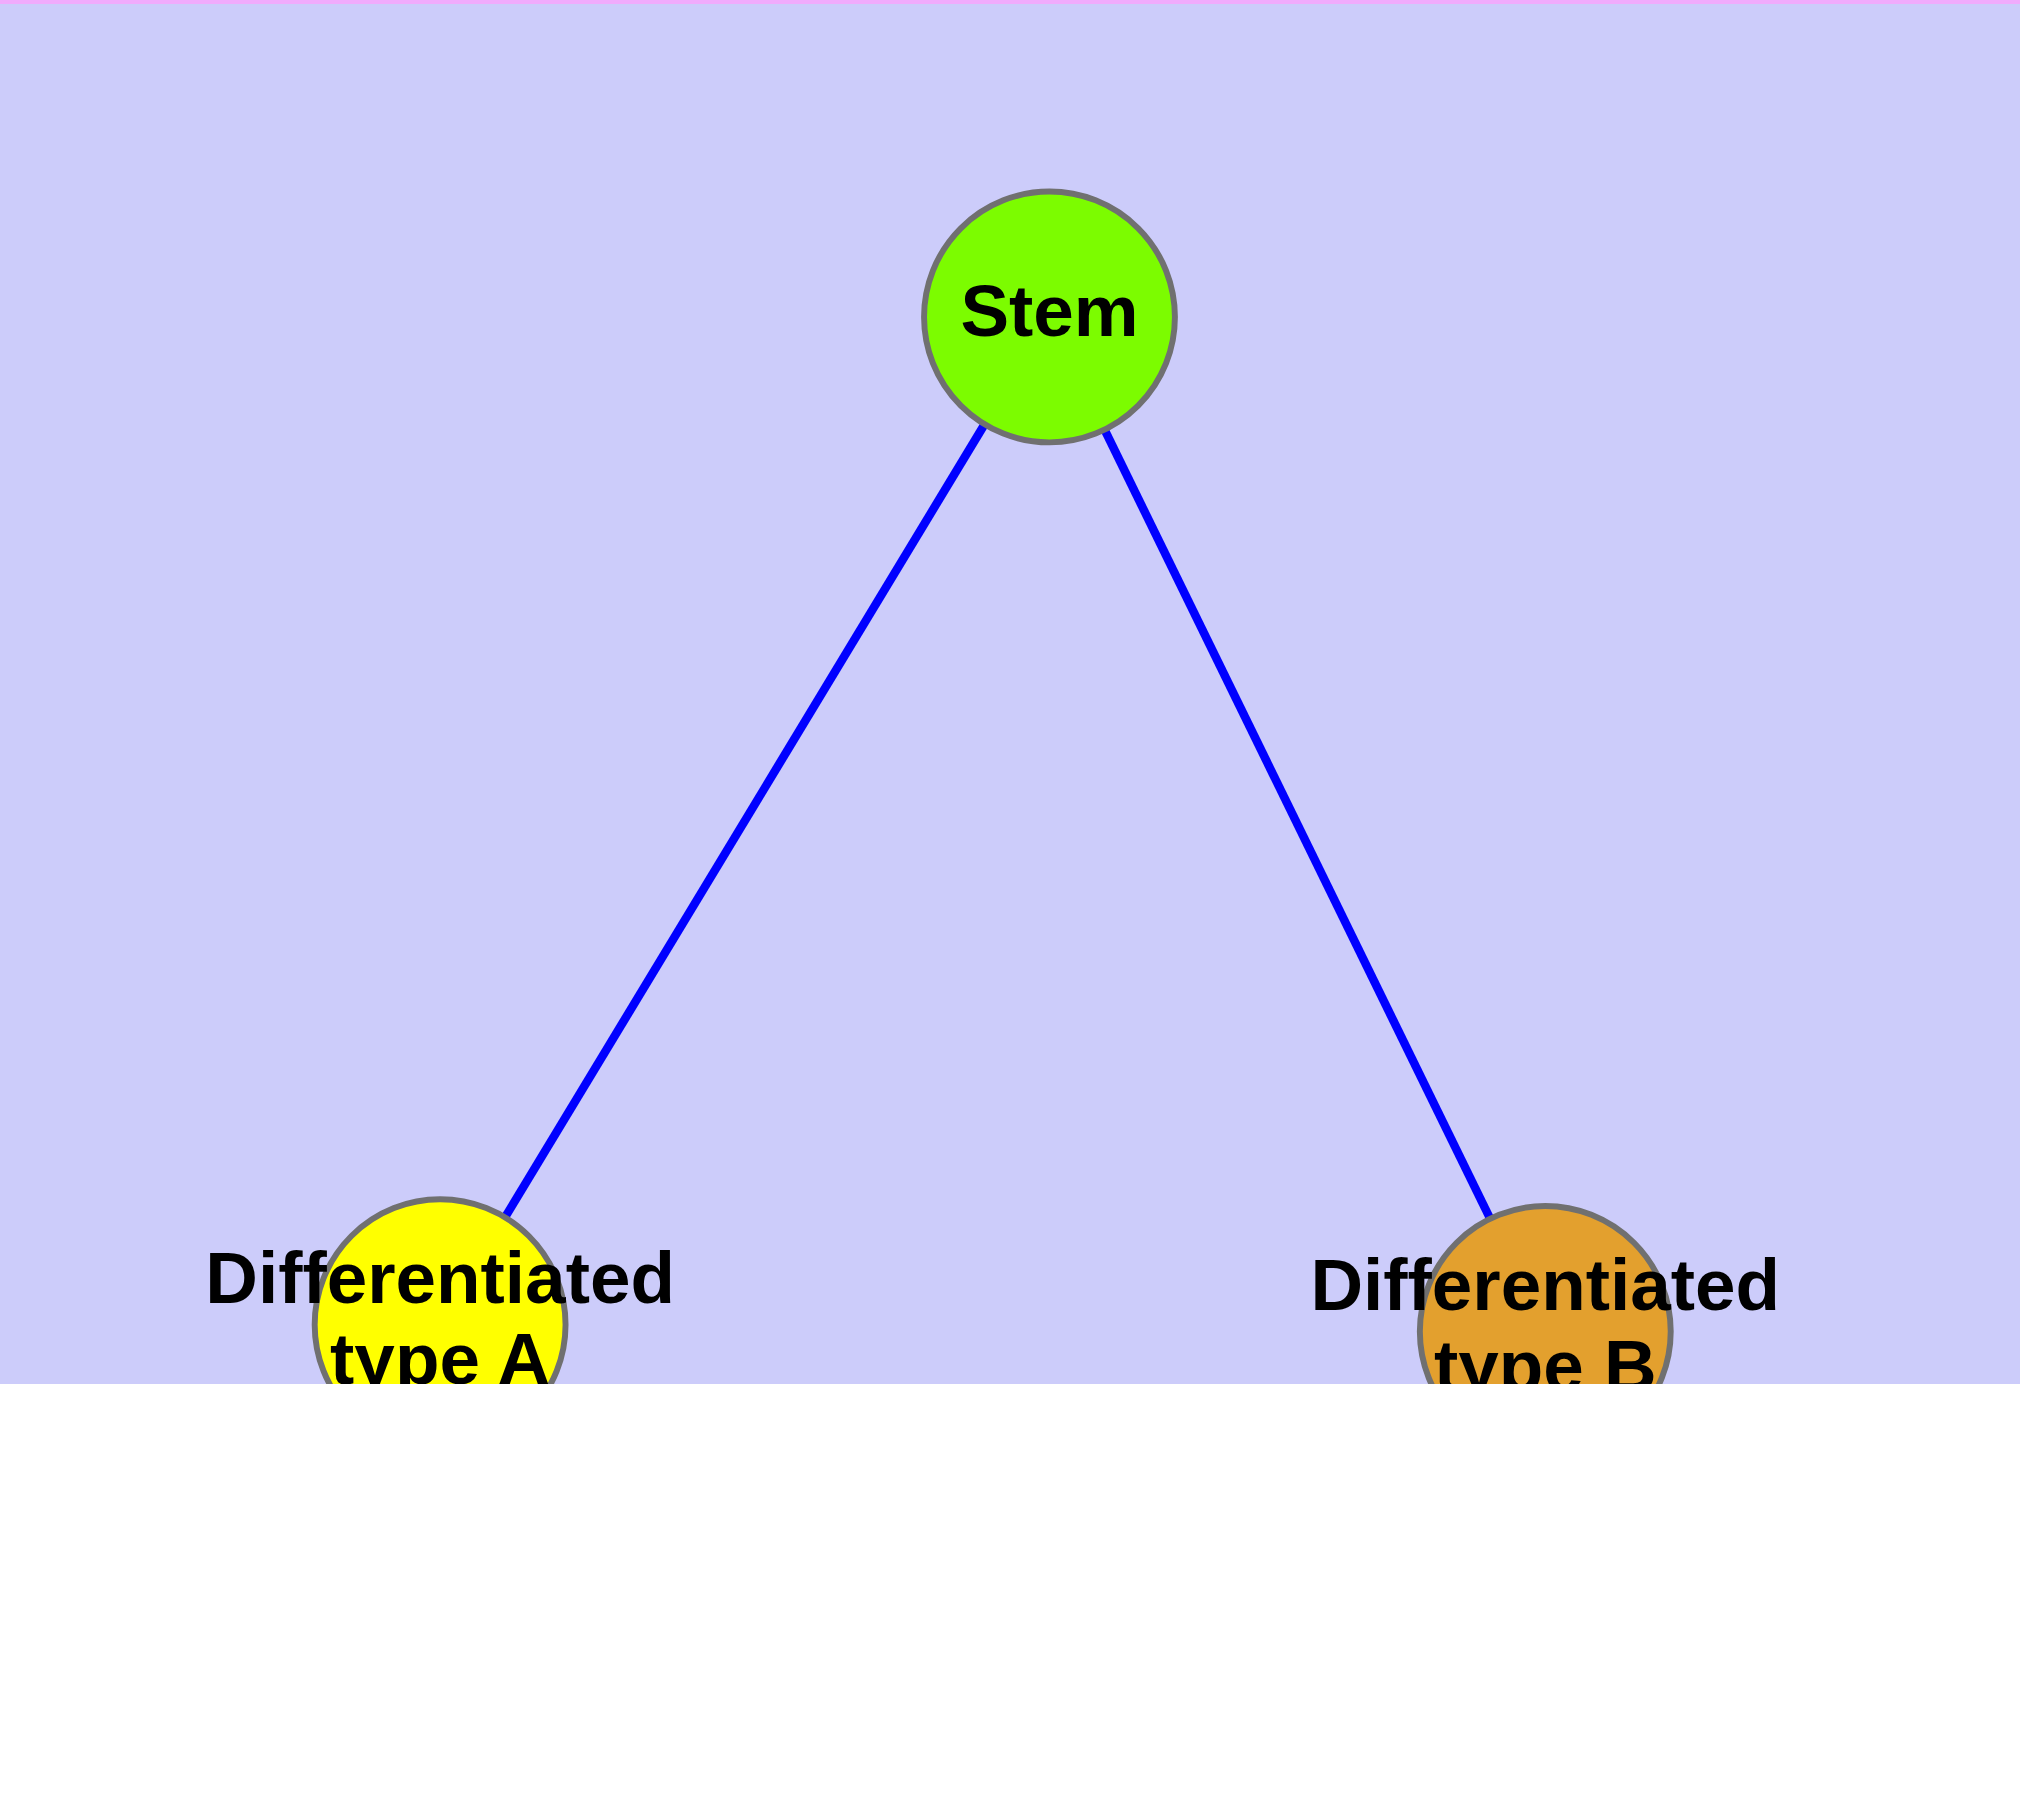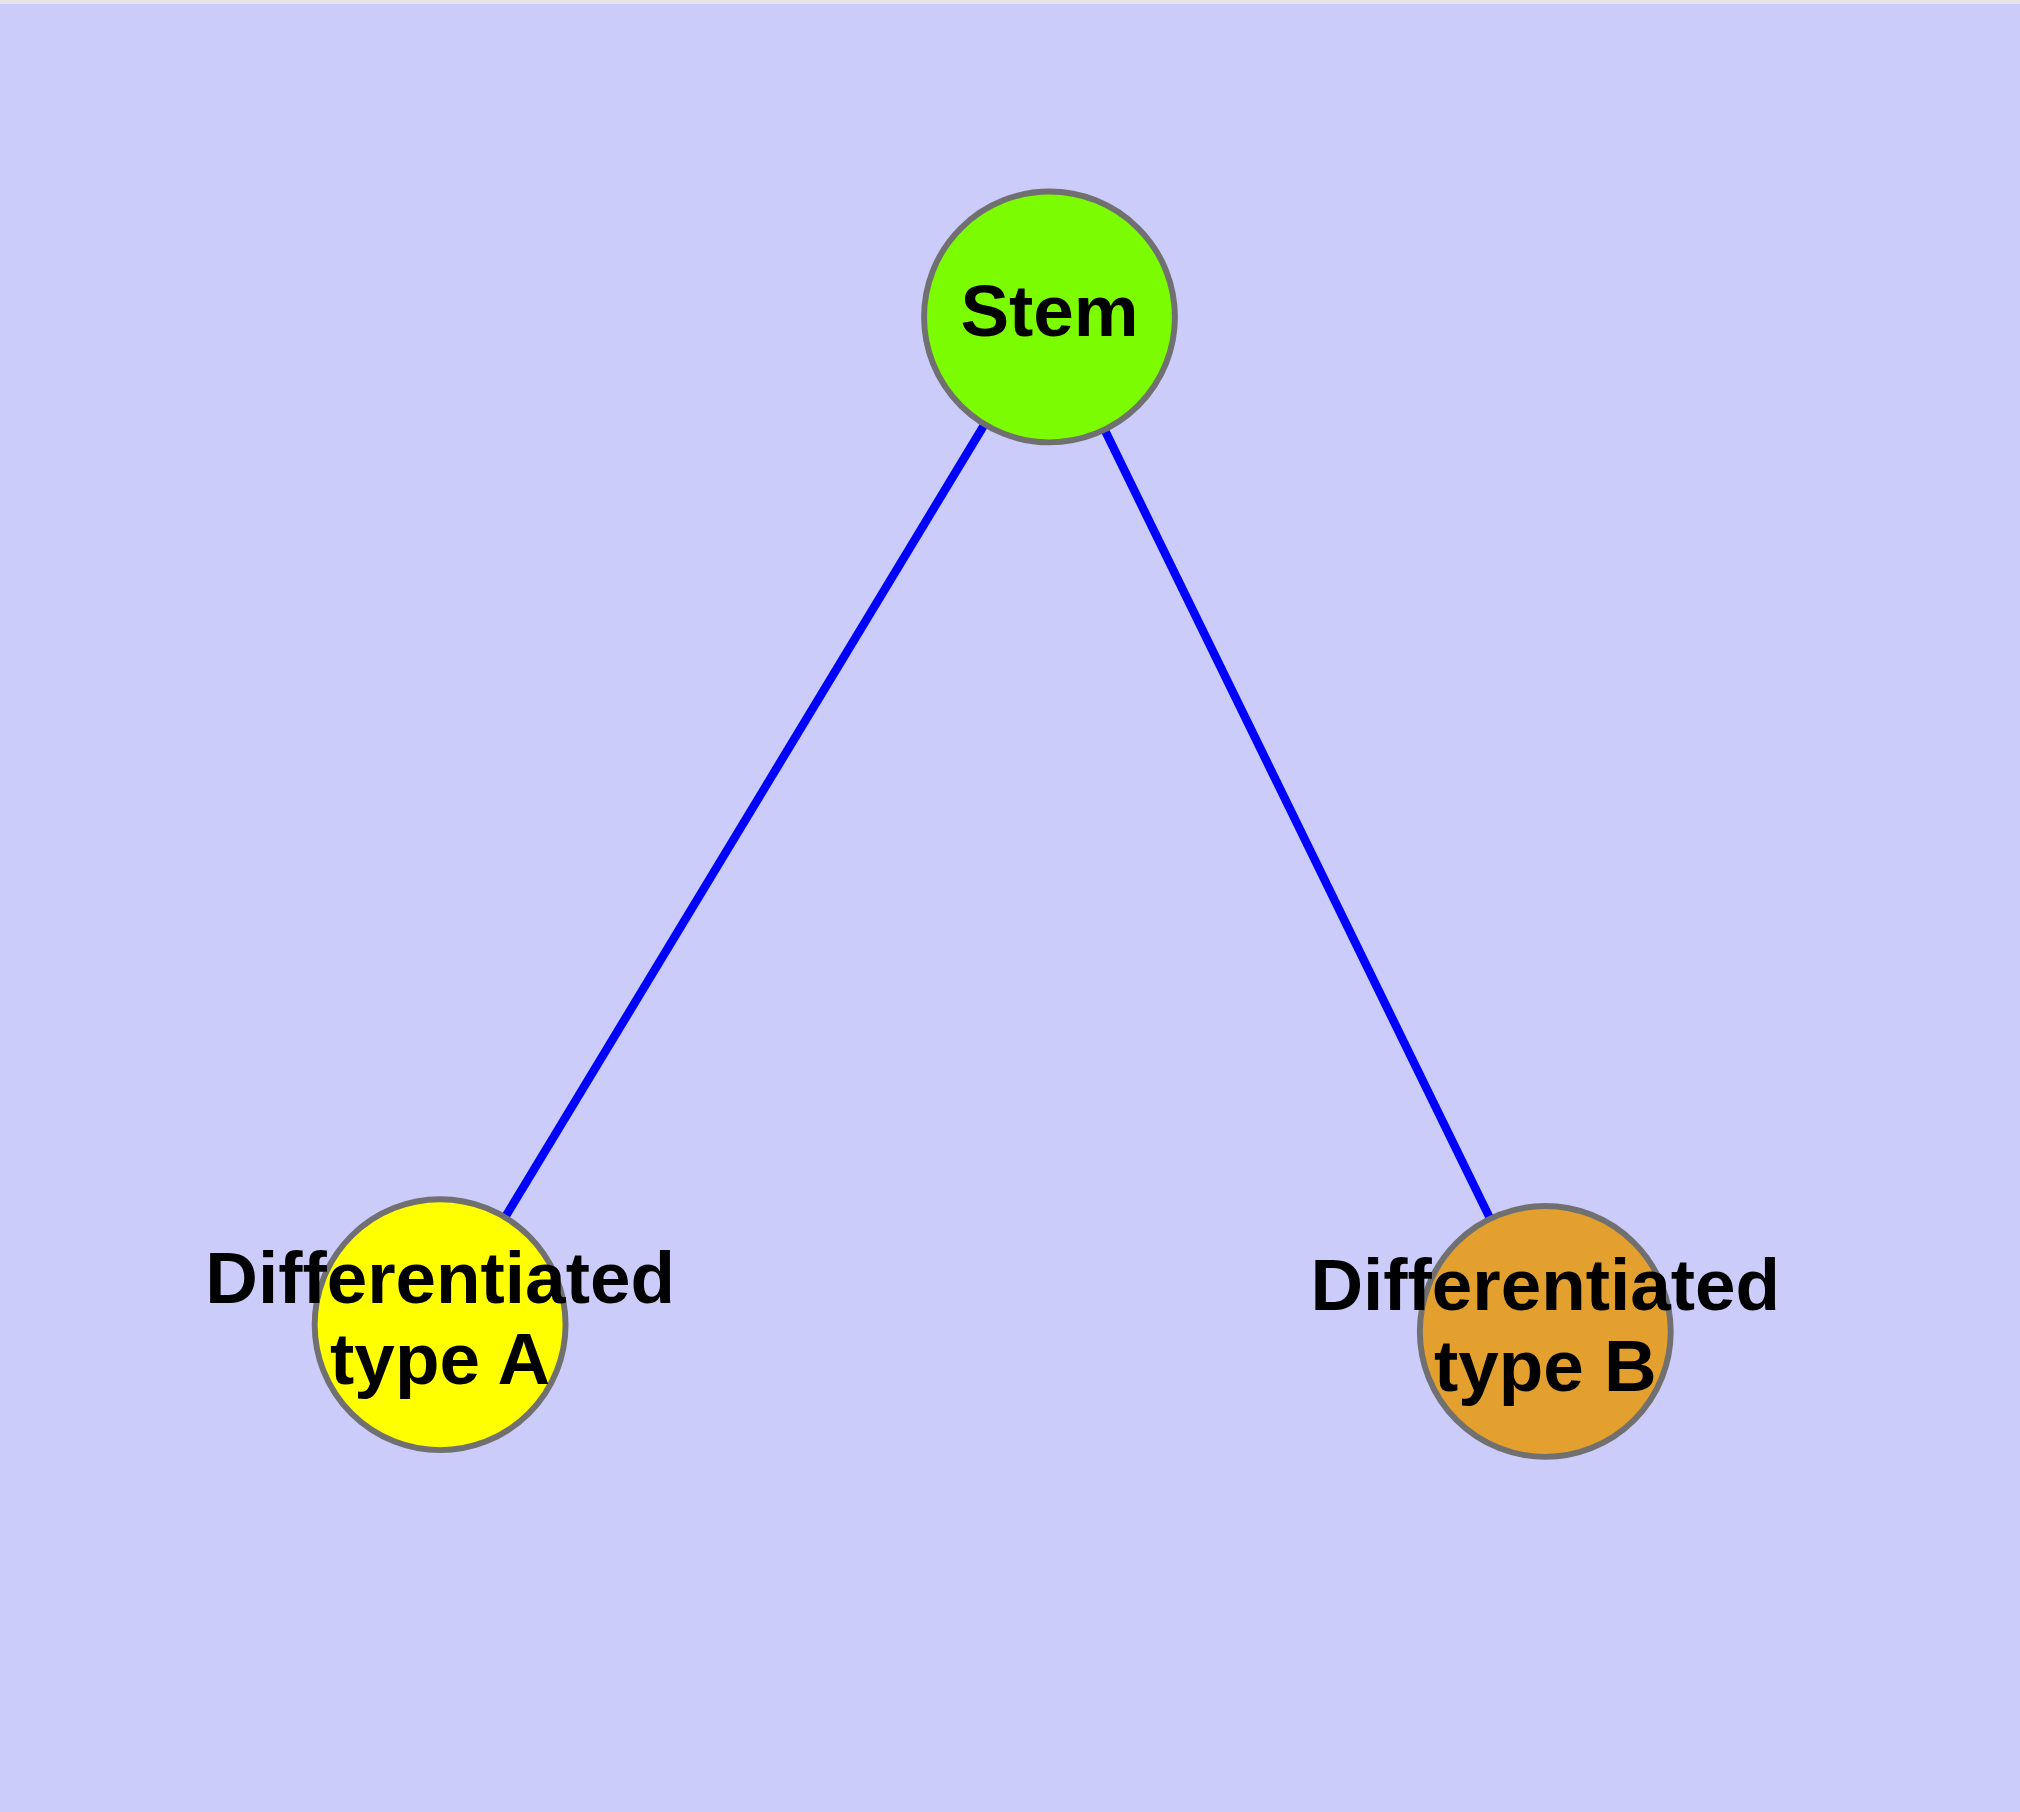--- a/index.html
+++ b/index.html
@@ -44,21 +44,21 @@
     font-weight: bold;
     fill: #000000;
     text-anchor: middle;
     dominant-baseline: middle;
     paint-order: normal;
   }
 </style>
 </head>
 <body>
 
-<div id="canvas" style="width: 2021px; height: 1812px; background: #e5e5e5;">
+<div id="canvas" style="width: 2021px; height: 1384px; background: #f0abfc;">
 
   <div id="plot-background" style="background: rgb(204, 204, 250); width: 2021px; height: 1808px;"></div>
 
   <svg id="graph-svg" viewBox="0 0 2384 2138" xmlns="http://www.w3.org/2000/svg">
 
     <g id="edges-layer">
         <line class="edge-line" x1="1160.8990401045198" y1="501.50075287305395" x2="596.1009598954801" y2="1435.499247126946" stroke="#0000ff" stroke-width="10"></line>
         <line class="edge-line" x1="1303.4242565761683" y1="507.8680942250829" x2="1757.5757434238317" y2="1437.131905774917" stroke="#0000ff" stroke-width="10"></line>
       </g>
     <g id="nodes-layer">

